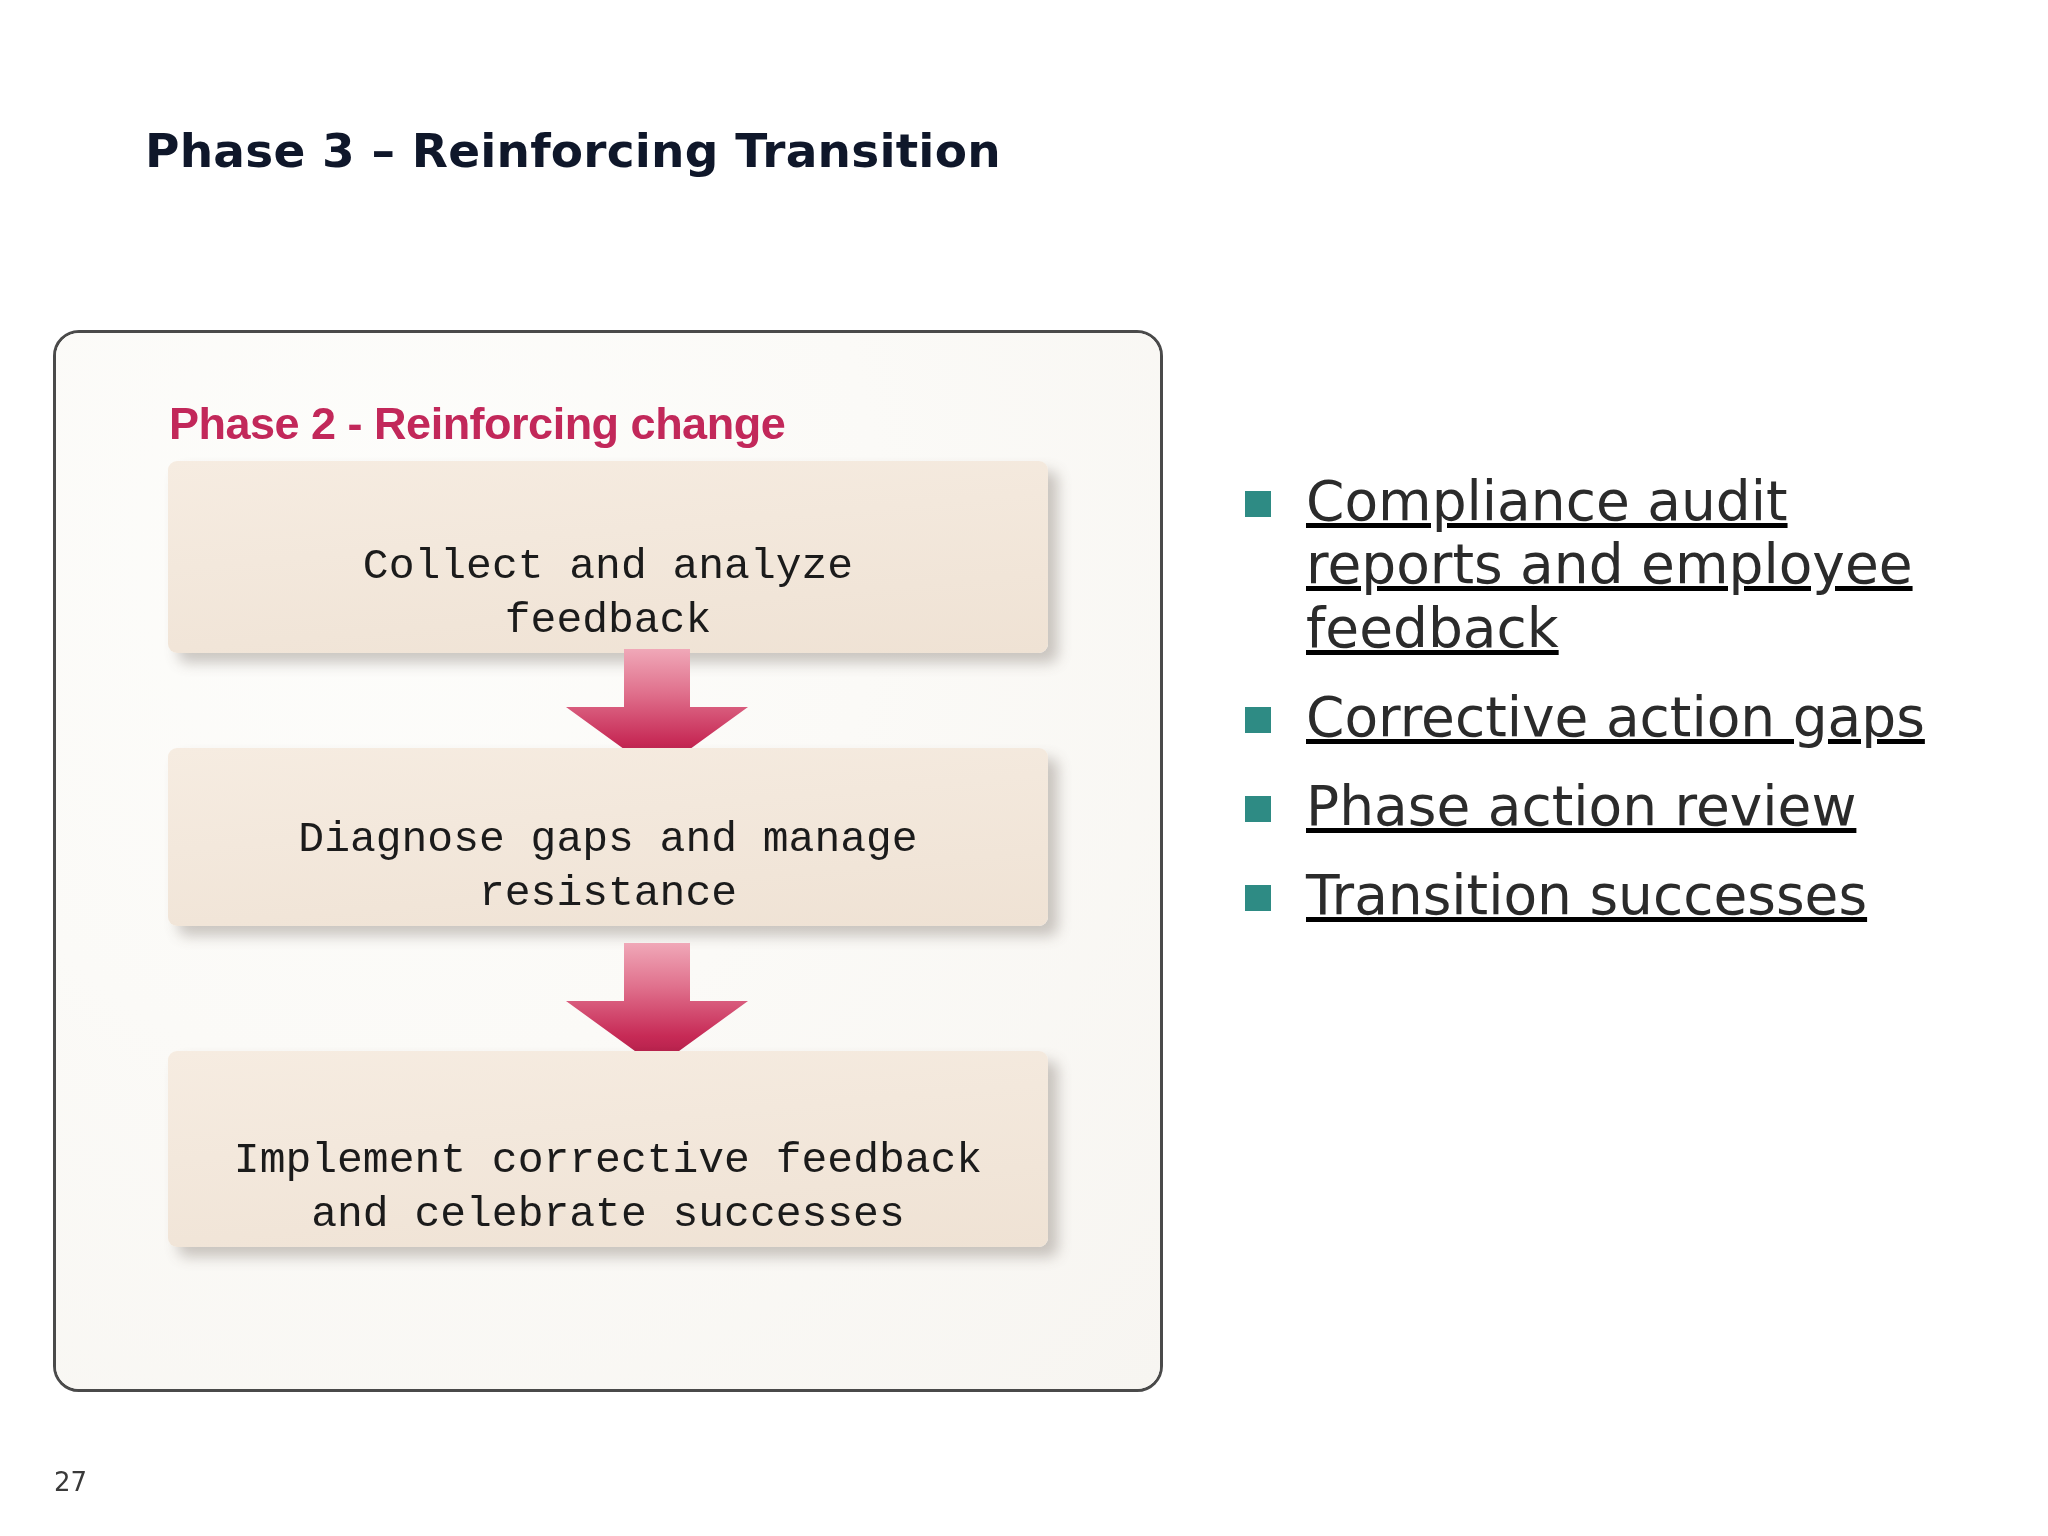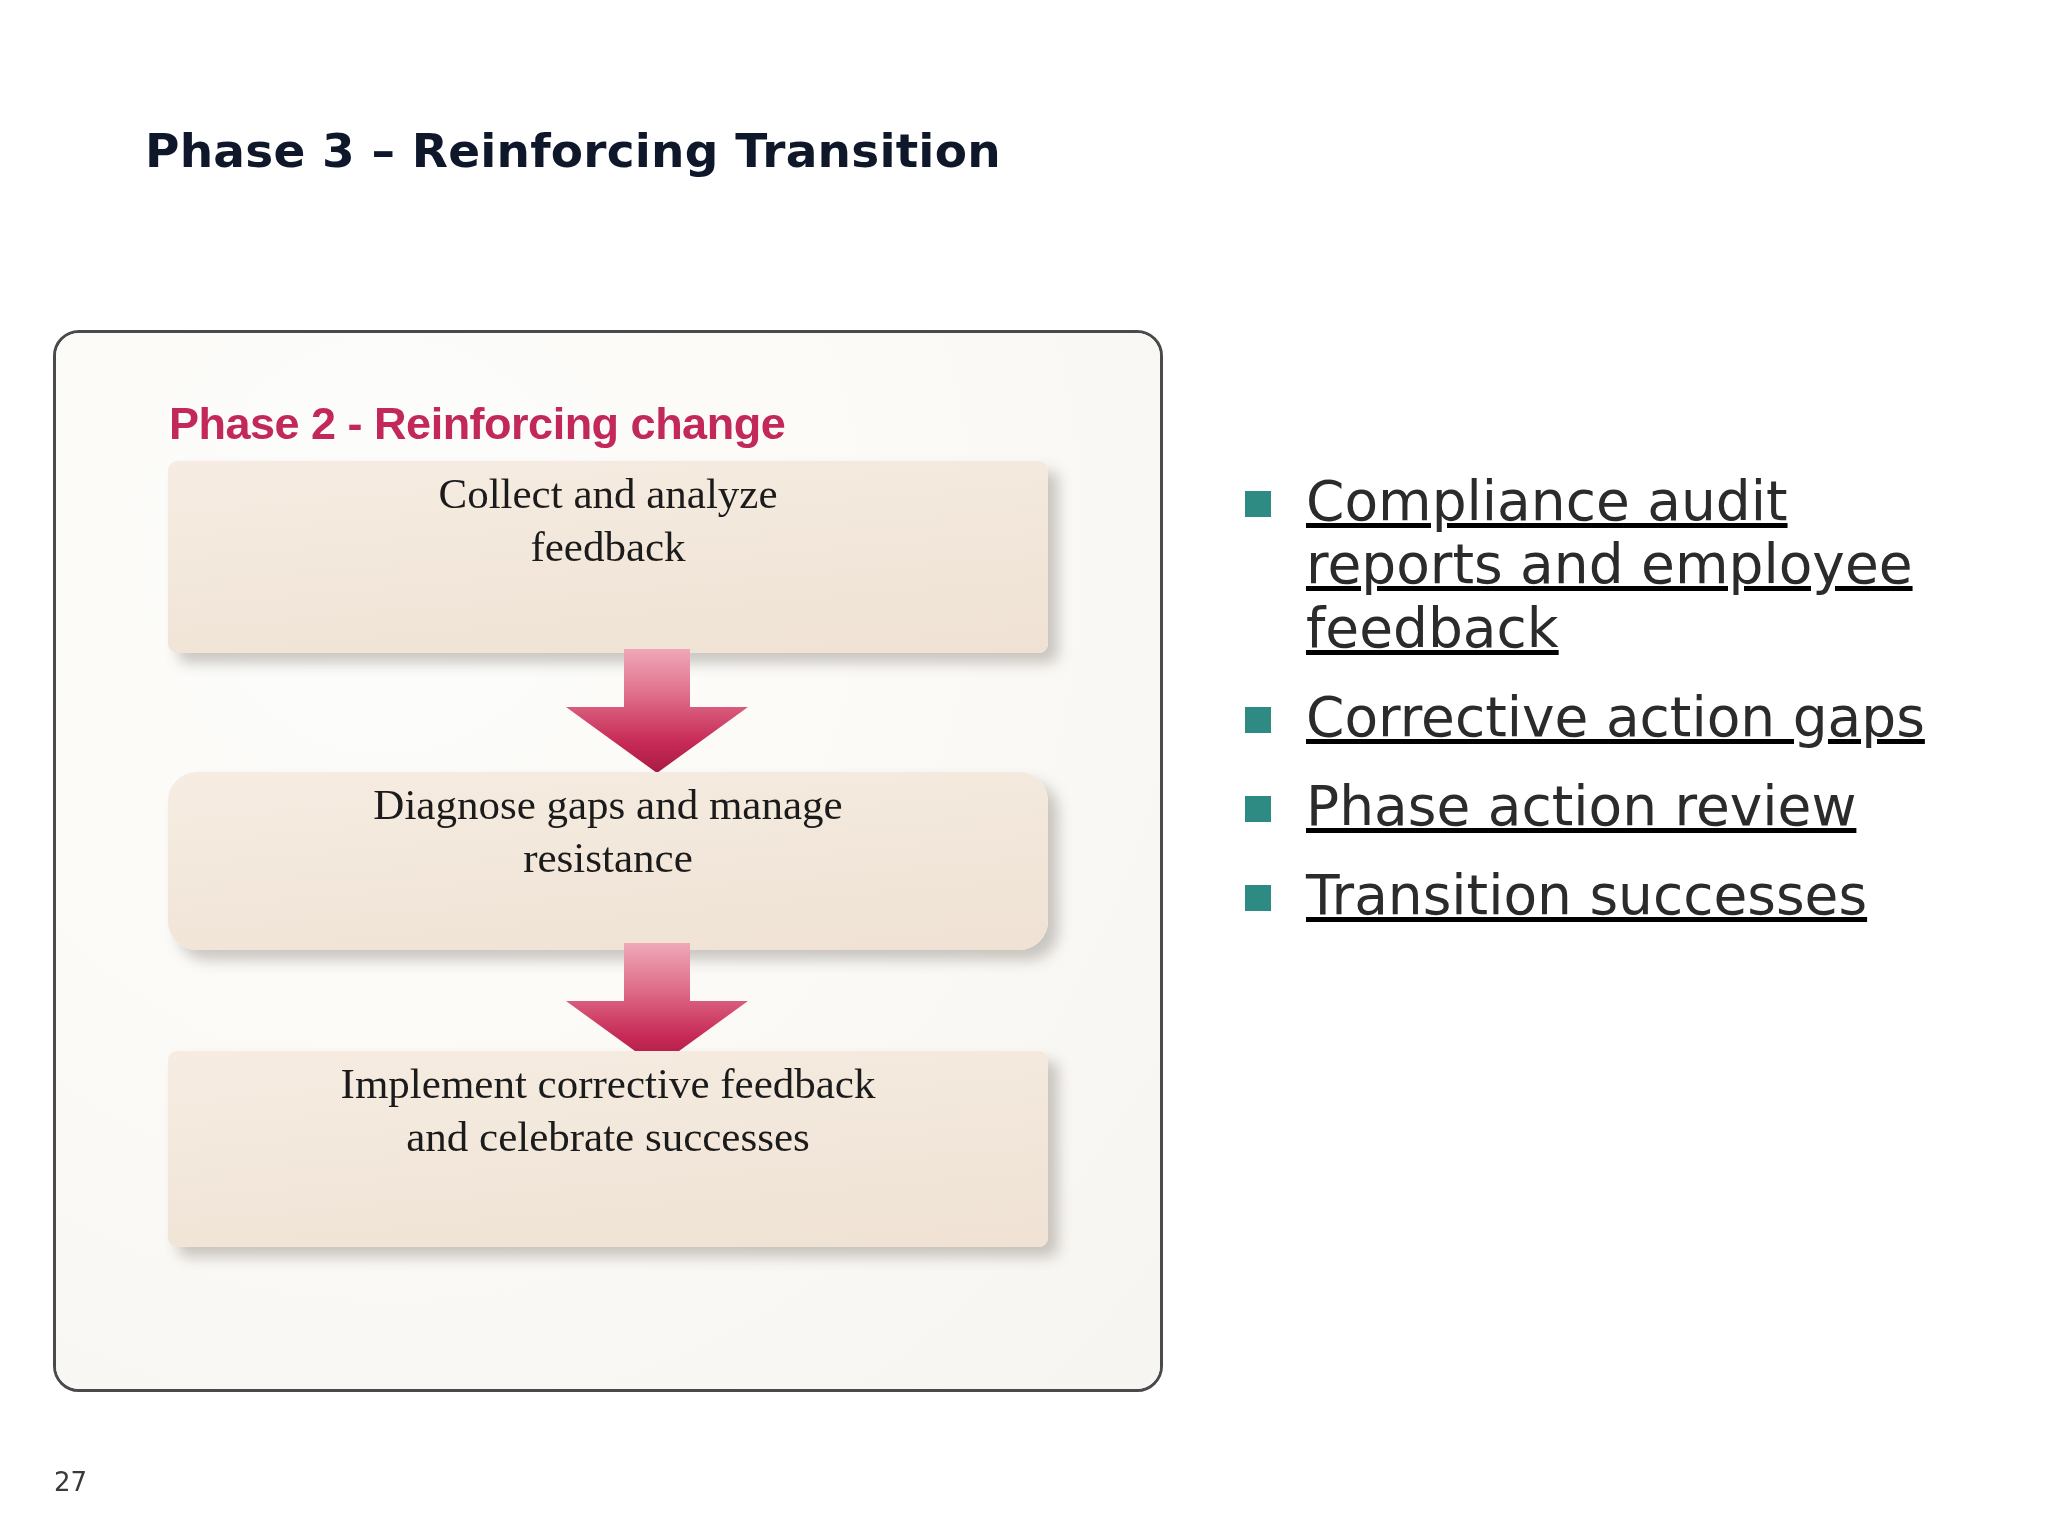--- a/index.html
+++ b/index.html
@@ -71,32 +71,32 @@
 
   
   .proc-box {
     position: absolute;
     left: 112px;
     width: 880px;
     border-radius: 9px;
     background: linear-gradient(175deg, #f6ece1 0%, #f3e8dc 40%, #efe2d4 100%);
     box-shadow: 10px 10px 14px rgba(90,75,65,0.30);
     display: flex;
-    align-items: flex-start;
+    align-items: flex-end;
     justify-content: center;
     text-align: center;
-    font-family: Liberation Serif, serif;
+    font-family: Liberation Mono, monospace;
     font-size: 43px;
     color: #1b1b1b;
     line-height: 1.24;
     box-sizing: border-box;
     padding: 6px 18px;
   }
   .proc-box.b1 { top: 128px;  height: 192px; }
-  .proc-box.b2 { top: 439px;  height: 178px; border-radius: 29px; }
+  .proc-box.b2 { top: 415px;  height: 178px; }
   .proc-box.b3 { top: 718px;  height: 196px; }
 
   .proc-text { display: block; }
 
   
   .flow-arrow {
     position: absolute;
     left: 506px;
     width: 190px;
     height: 126px;

